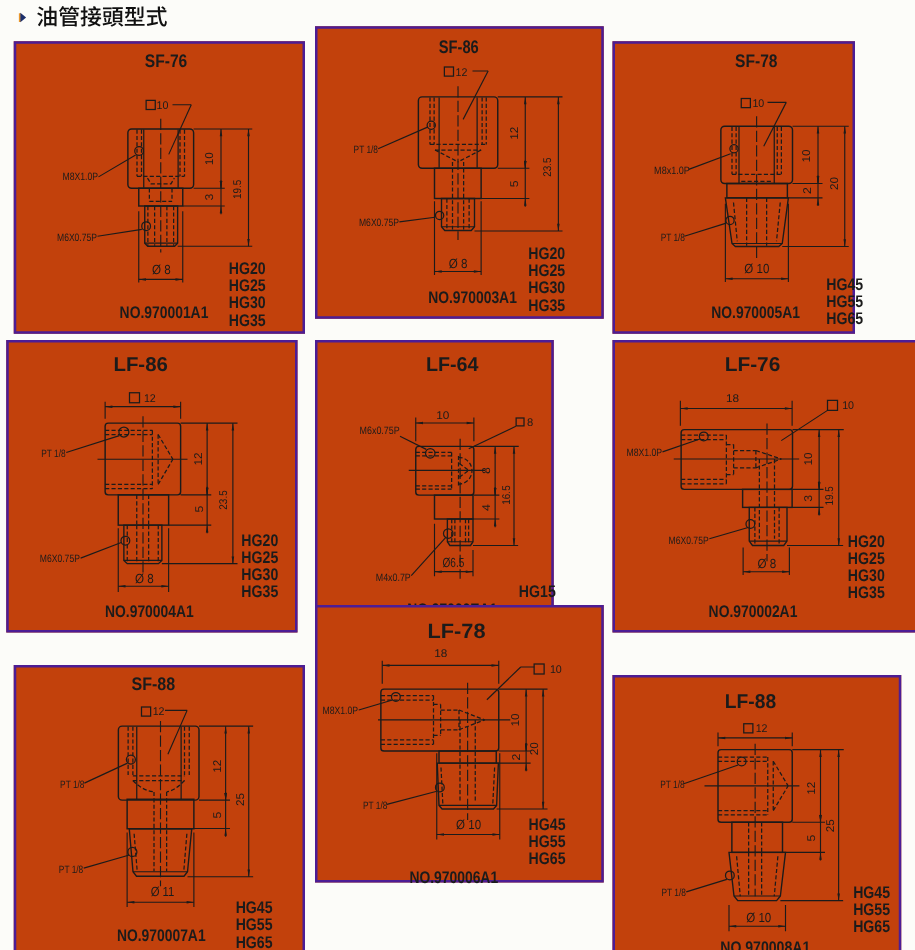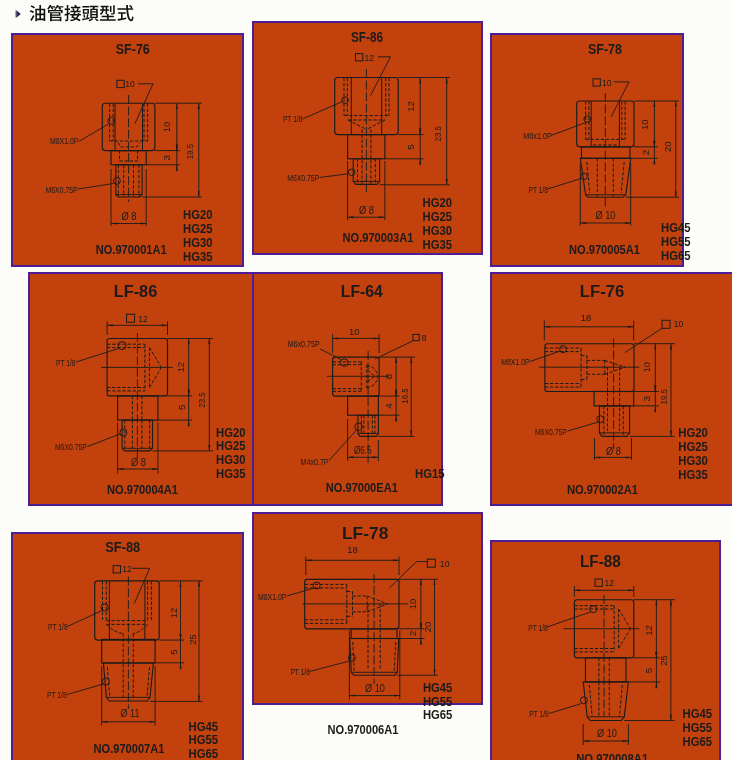--- a/index.html
+++ b/index.html
@@ -420,21 +420,21 @@
       </g>
 
 <g>
         <text x="660.0" y="231.2" font-size="13.5" fill="#1b1b1b" text-anchor="start" font-weight="bold" textLength="29.5" lengthAdjust="spacingAndGlyphs">HG45</text>
         <text x="660.0" y="244.9" font-size="13.5" fill="#1b1b1b" text-anchor="start" font-weight="bold" textLength="29.5" lengthAdjust="spacingAndGlyphs">HG55</text>
         <text x="660.0" y="258.6" font-size="13.5" fill="#1b1b1b" text-anchor="start" font-weight="bold" textLength="29.5" lengthAdjust="spacingAndGlyphs">HG65</text>
       </g>
 </svg>
   </div>
 
-<div class="cell" style="left:28px;top:272px;width:233px;height:234px">
+<div class="cell" style="left:5px;top:272px;width:233px;height:234px">
 <svg width="231" height="232" viewBox="12 273 231 232">
 
 <g>
         <text x="117.5" y="295.8" font-size="16" fill="#1b1b1b" text-anchor="middle" font-weight="bold" textLength="43.5" lengthAdjust="spacingAndGlyphs">LF-86</text>
       </g>
 
 <g>
         <rect x="108.6" y="313.2" width="8" height="8" fill="none" stroke="#1b1b1b" stroke-width="1"></rect>
         <text x="124.9" y="320.6" font-size="9" fill="#1b1b1b" text-anchor="middle" textLength="9.5" lengthAdjust="spacingAndGlyphs">12</text>
       </g>
@@ -981,21 +981,21 @@
       </g>
 
 <g>
         <text x="187.5" y="709.6" font-size="13.5" fill="#1b1b1b" text-anchor="start" font-weight="bold" textLength="29.5" lengthAdjust="spacingAndGlyphs">HG45</text>
         <text x="187.5" y="723.3" font-size="13.5" fill="#1b1b1b" text-anchor="start" font-weight="bold" textLength="29.5" lengthAdjust="spacingAndGlyphs">HG55</text>
         <text x="187.5" y="737.0" font-size="13.5" fill="#1b1b1b" text-anchor="start" font-weight="bold" textLength="29.5" lengthAdjust="spacingAndGlyphs">HG65</text>
       </g>
 </svg>
   </div>
 
-<div class="cell" style="left:252px;top:512px;width:231px;height:193px">
+<div class="cell" style="left:252px;top:484px;width:231px;height:222px">
 <svg width="229" height="232" viewBox="253 513 229 232">
 
 <g>
         <text x="364.2" y="537.5" font-size="16.5" fill="#1b1b1b" text-anchor="middle" font-weight="bold" textLength="46.4" lengthAdjust="spacingAndGlyphs">LF-78</text>
       </g>
 
 <g>
         <text x="351.6" y="552.4" font-size="9" fill="#1b1b1b" text-anchor="middle" textLength="10.5" lengthAdjust="spacingAndGlyphs">18</text>
         <line x1="304.8" y1="555.5" x2="304.8" y2="574.0" stroke="#1b1b1b" stroke-width="0.9"></line>
         <line x1="398.0" y1="555.5" x2="398.0" y2="574.0" stroke="#1b1b1b" stroke-width="0.9"></line>

